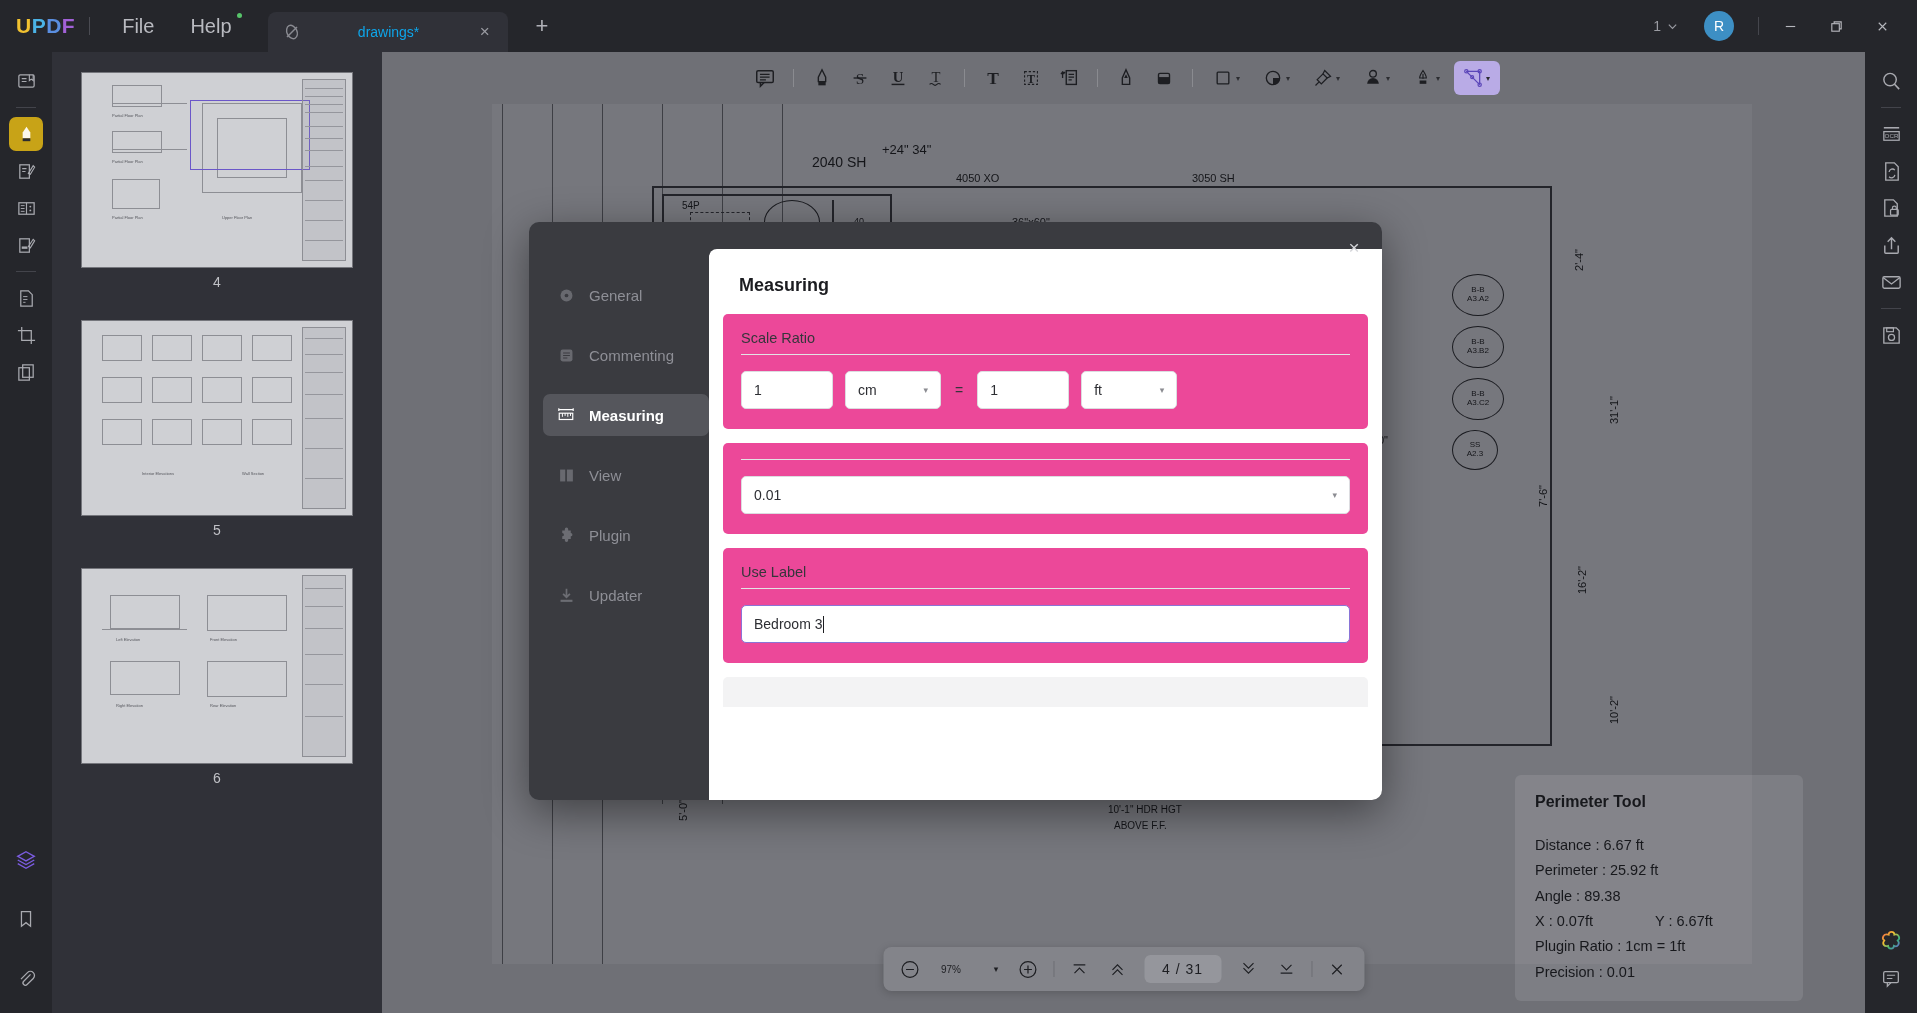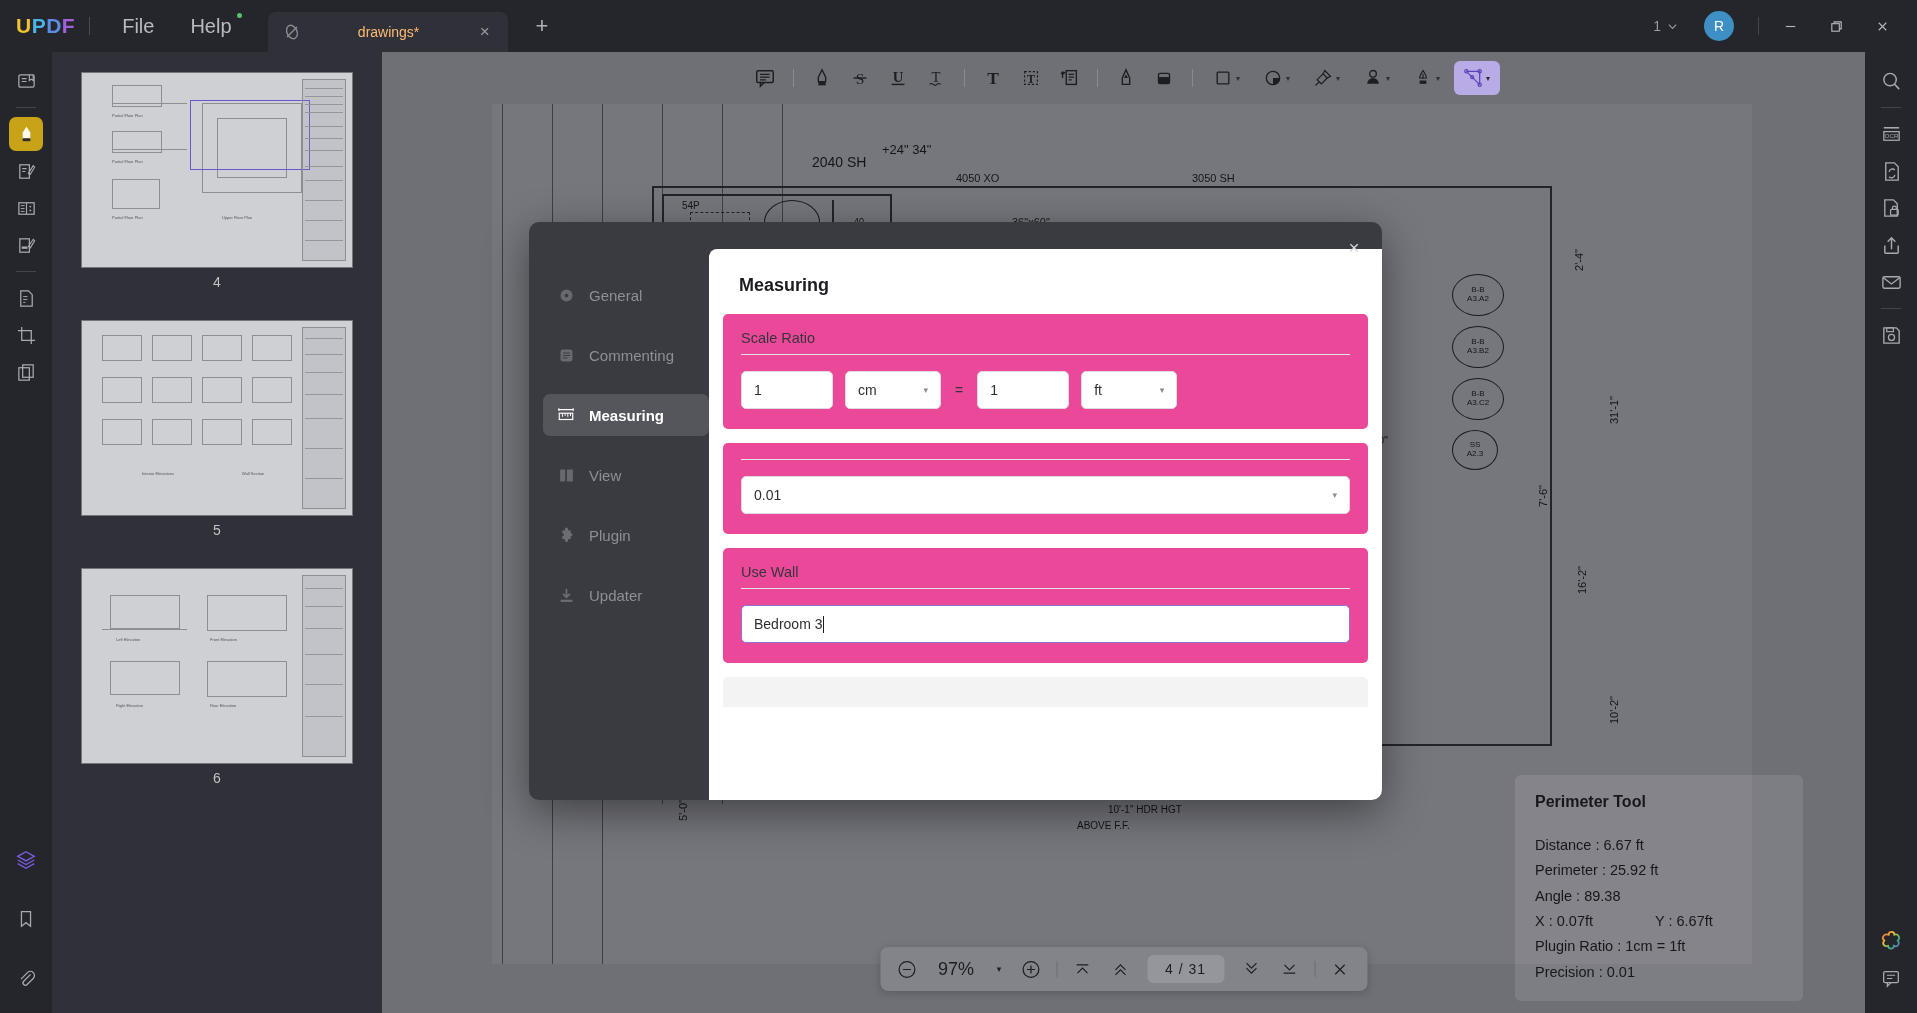--- a/index.html
+++ b/index.html
@@ -30,21 +30,21 @@
     position: absolute; top: 4px; right: 8px;
     width: 5px; height: 5px; border-radius: 50%; background: #57c46a;
   }
   .tab {
     margin-left: 18px; height: 40px; min-width: 240px;
     background: #303138; border-radius: 8px 8px 0 0;
     display: flex; align-items: center; padding: 0 14px; gap: 10px;
     position: relative; top: 6px;
   }
   .tab-icon { width: 20px; height: 20px; color: #8a8b92; display: flex; align-items: center; justify-content: center; }
-  .tab-title { flex: 1; color: #fdba74; font-size: 14px; text-align: center; }
+  .tab-title { flex: 1; color: #0ea5e9; font-size: 14px; text-align: center; }
   .tab-close { color: #9a9ba2; font-size: 17px; padding: 0 4px; }
   .tab-add { color: #b0b1b8; font-size: 22px; margin-left: 20px; padding: 0 8px; font-weight: 300; }
   .tb-right { margin-left: auto; display: flex; align-items: center; gap: 4px; padding-right: 14px; }
   .win-count { color: #9a9ba2; font-size: 14px; display: flex; align-items: center; gap: 6px; padding: 6px 8px; }
   .avatar {
     width: 30px; height: 30px; border-radius: 50%; background: #3d8fc4;
     color: #fff; font-size: 14px; display: flex; align-items: center; justify-content: center;
     margin: 0 14px;
   }
   .win-btn { width: 42px; height: 38px; display: flex; align-items: center; justify-content: center; color: #b6b7bd; }
@@ -122,21 +122,21 @@
   .pcirc span { font-size: 8px; color: #141519; line-height: 1.1; }
 
   
   .bottombar {
     position: absolute; left: 50%; transform: translateX(-50%); bottom: 22px;
     height: 44px; background: #83848a; border-radius: 8px;
     display: flex; align-items: center; padding: 0 10px; gap: 4px;
     box-shadow: 0 2px 8px rgba(0,0,0,.18);
   }
   .bb-btn { width: 34px; height: 34px; display: flex; align-items: center; justify-content: center; color: #1d1e22; }
-  .bb-zoom { color: #1d1e22; font-size: 18px; padding: 0 10px; min-width: 50px; text-align: center; }
+  .bb-zoom { color: #1d1e22; font-size: 10px; padding: 0 10px; min-width: 50px; }
   .bb-page {
     background: #95969c; border-radius: 6px; padding: 6px 18px;
     color: #1d1e22; font-size: 14px; margin: 0 6px; letter-spacing: 1px;
   }
   .bsep { width: 1px; height: 16px; background: #6d6e74; margin: 0 4px; }
 
   
   .perimtip {
     position: absolute; right: 62px; bottom: 12px; width: 288px;
     background: rgba(255,255,255,.10); border-radius: 6px;
@@ -598,21 +598,21 @@
       <div class="ptxt" style="left:760px;top:448px;font-size:11px;">SL</div>
       <div class="ptxt" style="left:740px;top:490px;font-size:11px;">AT OPT.</div>
       <div class="ptxt" style="left:748px;top:506px;font-size:11px;">RAIL</div>
       <div class="ptxt" style="left:660px;top:548px;font-size:12px;">MATCHLINE 'B'</div>
       <div class="ptxt" style="left:712px;top:572px;font-size:11px;">OPEN TO</div>
       <div class="ptxt" style="left:720px;top:588px;font-size:11px;">BELOW</div>
       <div class="ptxt" style="left:686px;top:624px;font-size:11px;">LINE OF CLIPPED</div>
       <div class="ptxt" style="left:700px;top:640px;font-size:11px;">CEILING</div>
       <div class="ptxt" style="left:566px;top:668px;font-size:11px;">3050 SH</div>
       <div class="ptxt" style="left:616px;top:700px;font-size:10px;">10'-1" HDR HGT</div>
-      <div class="ptxt" style="left:585px;top:716px;font-size:10px;">ABOVE F.F.</div>
+      <div class="ptxt" style="left:622px;top:716px;font-size:10px;">ABOVE F.F.</div>
       <div class="ptxt" style="left:726px;top:680px;font-size:10px;">2040 FX</div>
 
       <div class="pl" style="left:620px;top:330px;width:200px;height:2px;"></div>
       <div class="pl" style="left:620px;top:470px;width:200px;height:2px;"></div>
       <div class="pl" style="left:632px;top:330px;width:1px;height:140px;"></div>
       <div class="pl" style="left:652px;top:330px;width:1px;height:140px;"></div>
       <div class="pl" style="left:672px;top:330px;width:1px;height:140px;"></div>
       <div class="pl" style="left:692px;top:330px;width:1px;height:140px;"></div>
       <div class="pl" style="left:712px;top:330px;width:1px;height:140px;"></div>
       <div class="pl" style="left:732px;top:330px;width:1px;height:140px;"></div>
@@ -876,21 +876,21 @@
 
       <div class="sec">
         <div class="sec-hr"></div>
         <div class="fld sel wide">
           <span>0.01</span>
           <span class="dcaret">▾</span>
         </div>
       </div>
 
       <div class="sec">
-        <div class="sec-title">Use Wall</div>
+        <div class="sec-title">Use Label</div>
         <div class="sec-hr"></div>
         <div class="fld focus">
           <span>Bedroom 3</span>
             <span class="caretbar"></span>
         </div>
       </div>
 
       <div class="sec-fade"></div>
     </div>
   </div>

